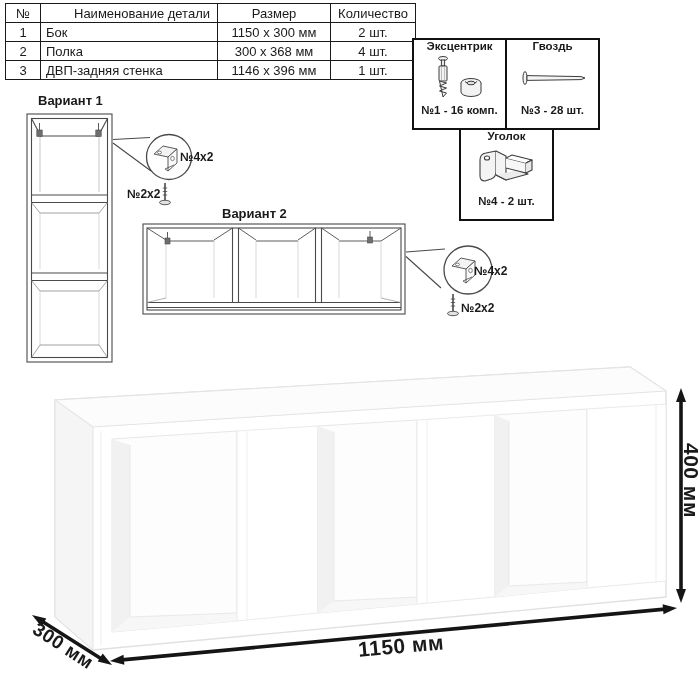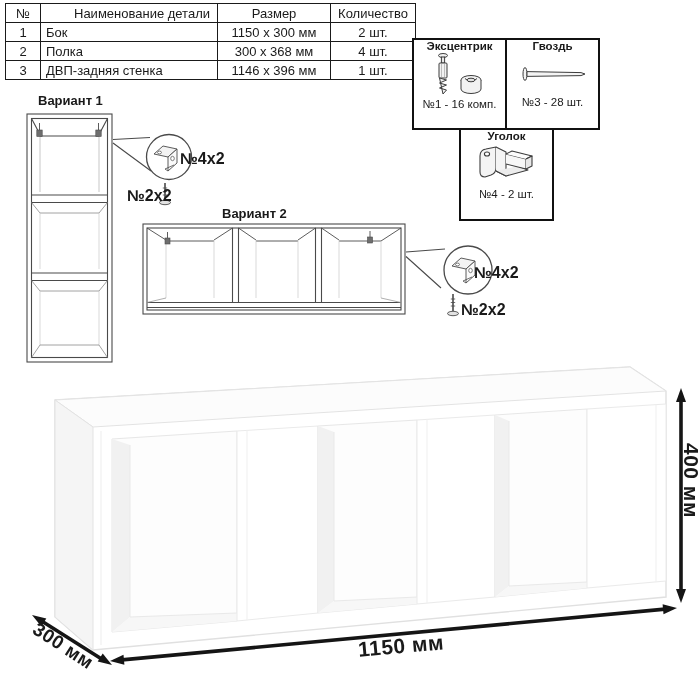--- a/index.html
+++ b/index.html
@@ -17,25 +17,25 @@
   
   .hwrow{position:absolute;display:flex;}
   .hwrow1{left:412px;top:38px;}
   .hwrow2{left:459px;top:128px;gap:25px;}
   .hwcell{box-sizing:border-box;width:95px;height:92px;border:2px solid #111;margin-left:-2px;
       background:#fff;display:flex;flex-direction:column;align-items:center;}
   .hwrow2 .hwcell{height:93px;}
   .hwcell:first-child{margin-left:0;}
   .hwtitle{font-size:11.5px;font-weight:bold;line-height:12px;text-align:center;}
   .hwicon{flex:1;display:flex;align-items:center;justify-content:center;}
-  .hwcount{font-size:11.5px;font-weight:normal;padding-bottom:20px;}
+  .hwcount{font-size:11.5px;font-weight:bold;padding-bottom:12px;}
   
   .lbl{position:absolute;font-weight:bold;white-space:nowrap;}
   .vtitle{font-size:13px;}
-  .callout{font-size:16px;}
+  .callout{font-size:12px;}
   .dim{font-size:21px;letter-spacing:0.5px;text-align:center;}
   svg.sheet{position:absolute;left:0;top:0;}
 </style>
 </head>
 <body>
 
 <div class="canvas">
 
   <table class="parts">
     <tbody>

